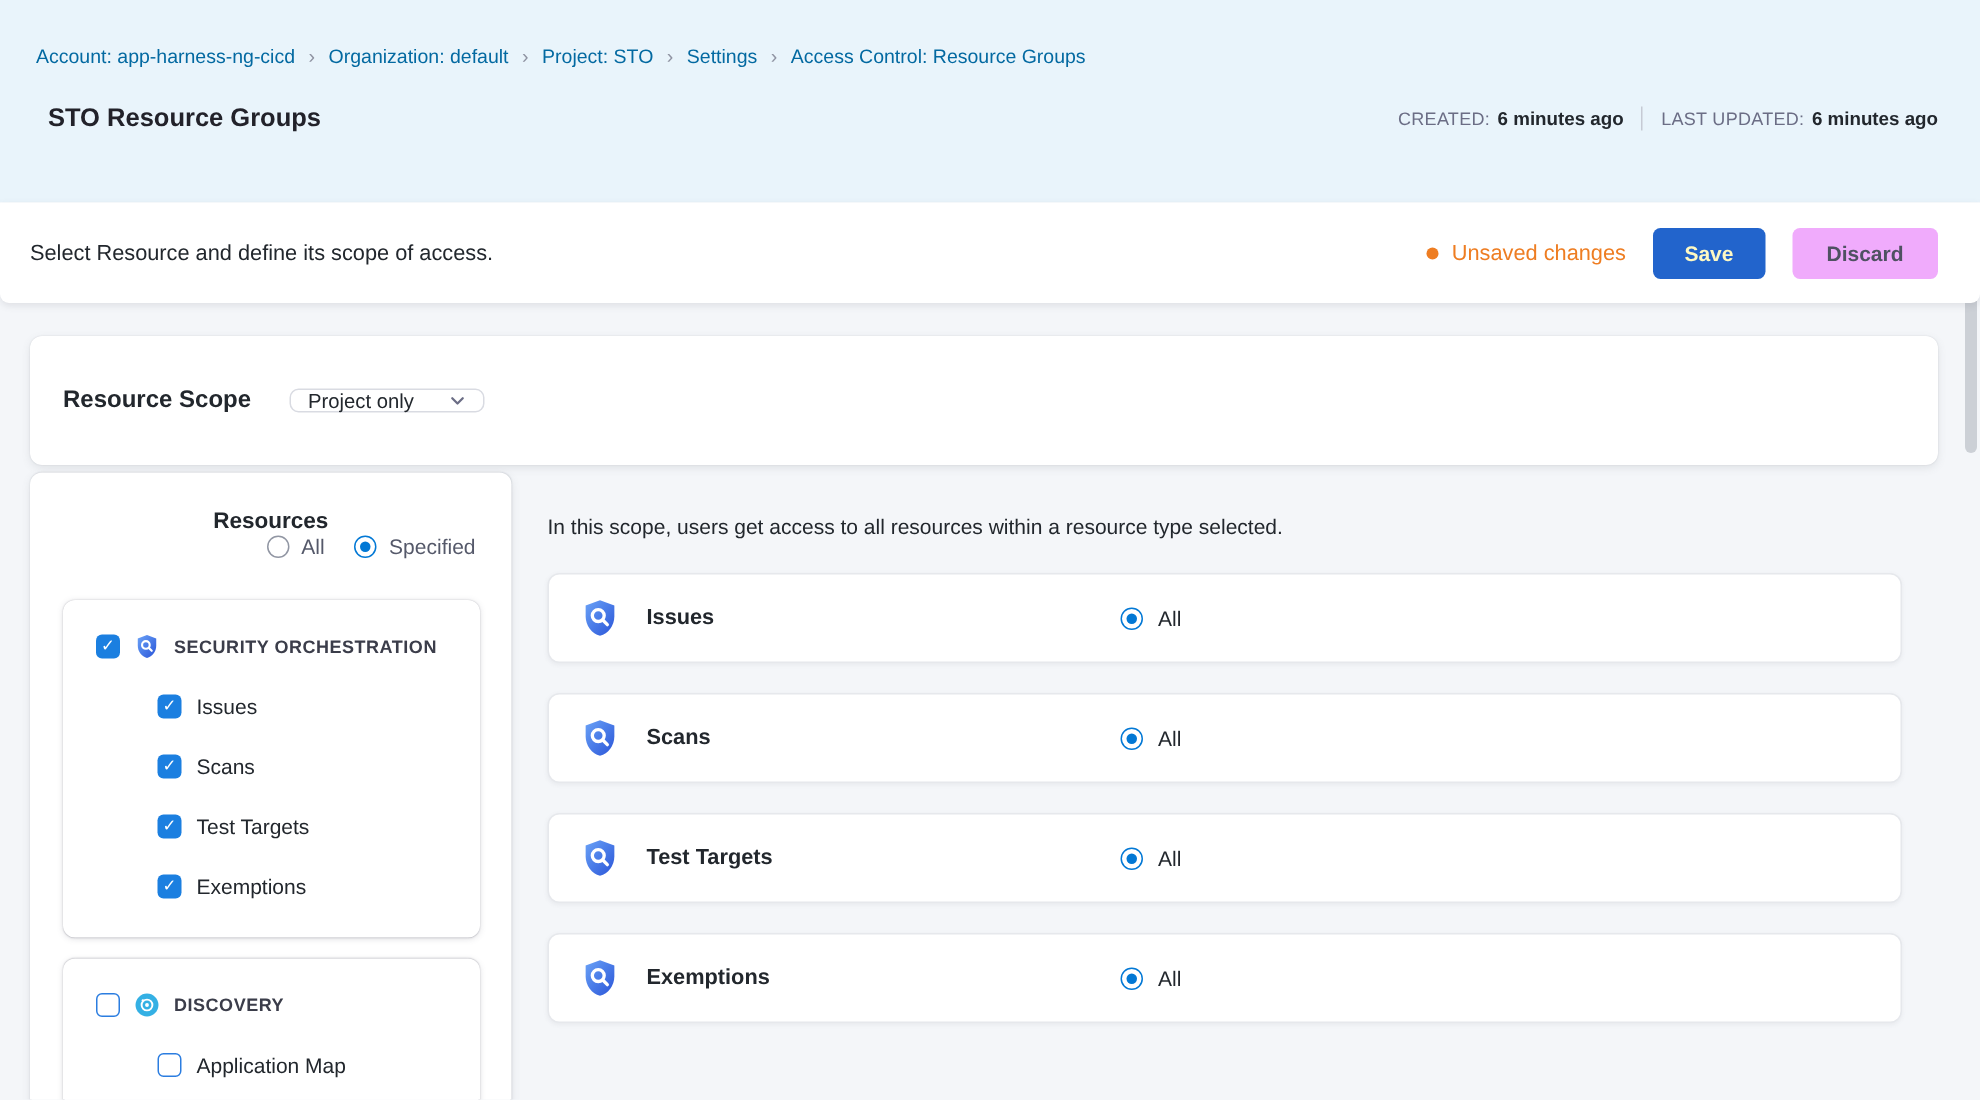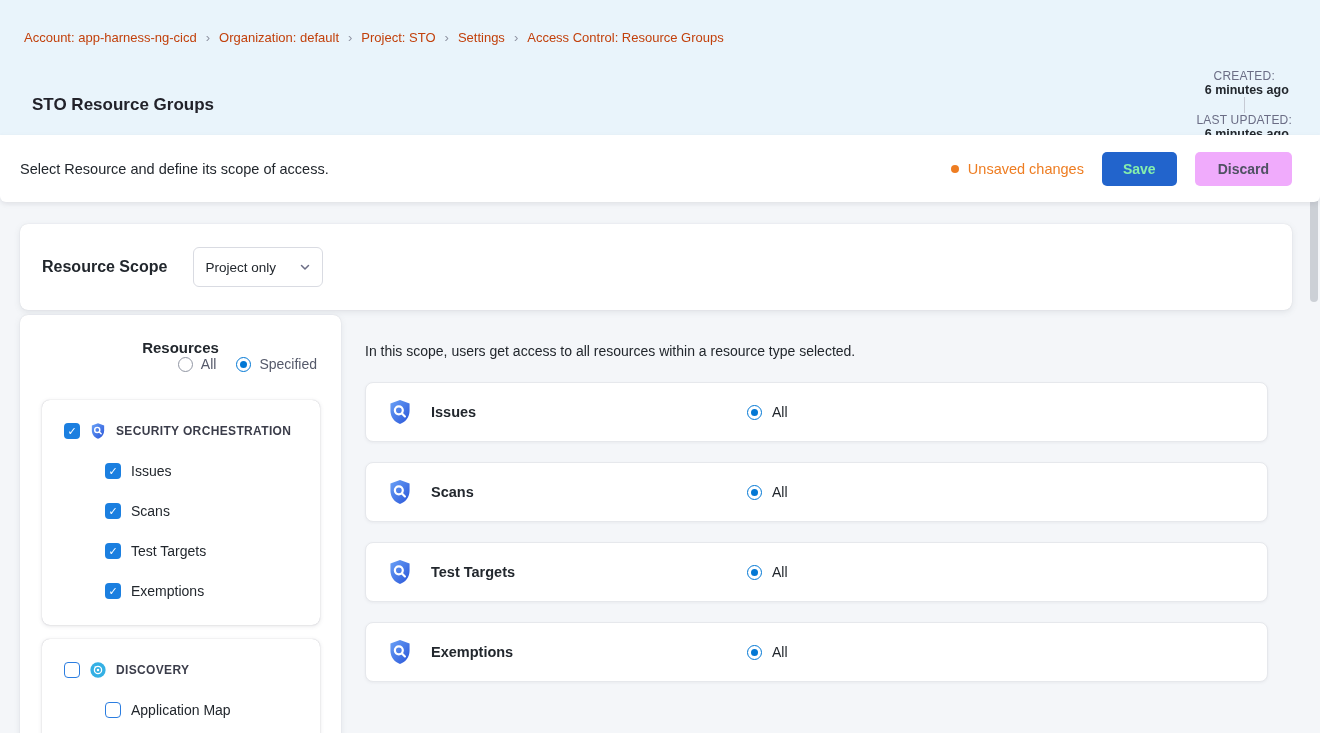--- a/index.html
+++ b/index.html
@@ -5,49 +5,49 @@
   * { margin:0; padding:0; box-sizing:border-box; }
   html,body { width:1320px; height:733px; overflow:hidden; }
   body {
     font-family:"Liberation Sans","DejaVu Sans",sans-serif;
     background:#f4f6f9; color:#22272d; position:relative;
   }
 
   
   .page-header { background:#e9f4fb; height:135px; padding:30px 28px 0 24px; }
   .breadcrumb { display:flex; align-items:center; font-size:13px; }
-  .breadcrumb a { color:#c2410c; text-decoration:none; cursor:pointer; }
+  .breadcrumb a { color:#0369a1; text-decoration:none; cursor:pointer; }
   .crumb-sep { color:#8f93a2; margin:0 9px; font-size:13px; line-height:1; }
   .title-row { display:flex; justify-content:space-between; align-items:center; margin-top:24px; padding-left:8px; }
   .page-title { font-size:17px; font-weight:700; color:#22222a; }
-  .meta { display:flex; align-items:center; font-size:12px; color:#6b6d85; letter-spacing:.2px;flex-direction:column; }
+  .meta { display:flex; align-items:center; font-size:12px; color:#6b6d85; letter-spacing:.2px; }
   .meta b { color:#22272d; font-size:12.5px; margin-left:5px; letter-spacing:0; }
   .meta-divider { width:1px; height:16px; background:#c6cad4; margin:0 12px; }
 
   
   .toolbar { background:#fff; height:67px; display:flex; align-items:center;
              padding:0 28px 0 20px; box-shadow:0 2px 5px rgba(96,97,112,.14);
              position:relative; z-index:2; border-radius:0 0 6px 6px; }
   .toolbar-desc { font-size:14.5px; }
   .toolbar-right { margin-left:auto; display:flex; align-items:center; gap:18px; }
   .unsaved { display:flex; align-items:center; gap:9px; color:#ee7d22; font-size:14.5px; }
   .unsaved-dot { width:8px; height:8px; border-radius:50%; background:#ee7d22; }
   .btn { height:34px; border:none; border-radius:5px; font-family:inherit;
          font-size:14px; font-weight:700; cursor:pointer; }
-  .btn-primary { background:#2264cc; color:#86efac; padding:0 21px; }
+  .btn-primary { background:#2264cc; color:#fef9c3; padding:0 21px; }
   .btn-secondary { background:#f0abfc; color:#4f5162; padding:0 23px; }
 
   
   .main { padding:22px 28px 0 20px; }
   .card { background:#fff; border-radius:8px;
           box-shadow:0 0 1px rgba(40,41,61,.16), 0 2px 6px rgba(96,97,112,.13); }
 
   .scope-card { height:86px; display:flex; align-items:center; padding:16px 22px; margin-bottom:5px; }
   .scope-label { font-size:16px; font-weight:700; margin-right:26px; }
-  .dropdown { width:130px; height:40px; border:1px solid #d9dbe2; border-radius:6px;
+  .dropdown { width:130px; height:16px; border:1px solid #d9dbe2; border-radius:6px;
               background:#fff; display:flex; align-items:center; padding:0 11px;
               font-size:13.5px; cursor:pointer; }
   .dropdown .chev { margin-left:auto; display:flex; }
 
   .content-row { display:flex; align-items:flex-start; }
 
   
   .sidebar { width:321px; flex:0 0 321px; padding:24px 0 24px; height:600px;
              border-radius:8px 8px 0 0; }
   .sidebar-head { display:flex; align-items:center; padding:0 24px 0 24px;flex-direction:column; }

